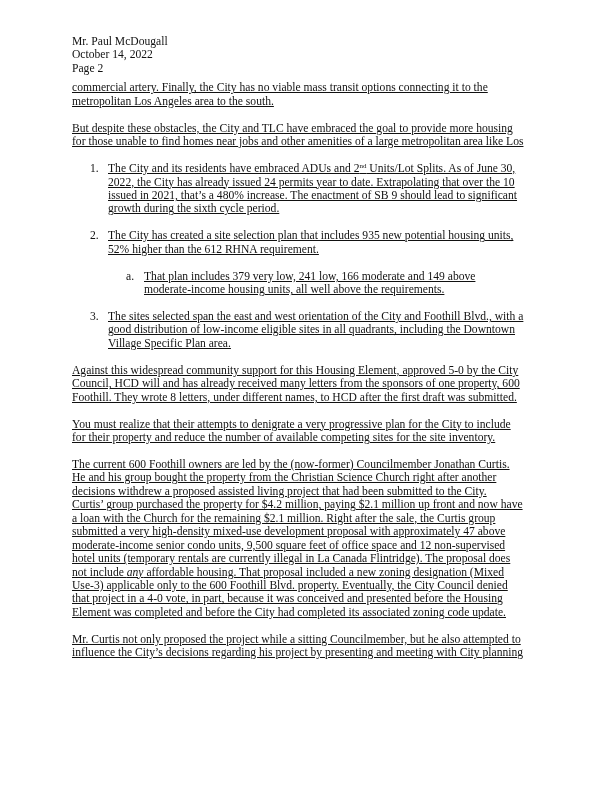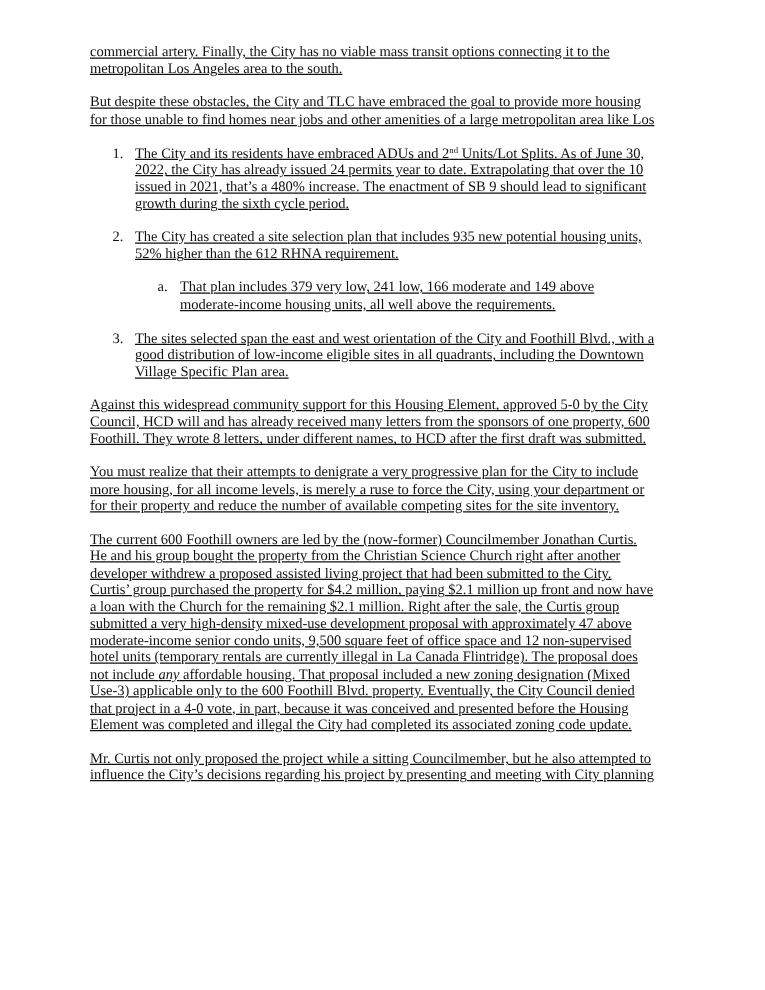--- a/index.html
+++ b/index.html
@@ -63,20 +63,25 @@
       line-height: 0;
       vertical-align: 4px;
     }
     em { font-style: italic; }
   </style>
 </head>
 <body>
 
 <div class="page">
 
+  <div class="header">
+    <span class="header-line">Mr. Paul McDougall</span>
+    <span class="header-line">October 14, 2022</span>
+    <span class="header-line">Page 2</span>
+  </div>
 
   <p>
     <span class="line">commercial artery.  Finally, the City has no viable mass transit options connecting it to the</span>
     <span class="line">metropolitan Los Angeles area to the south.</span>
   </p>
 
   <p>
     <span class="line">But despite these obstacles, the City and TLC have embraced the goal to provide more housing</span>
     <span class="line">for those unable to find homes near jobs and other amenities of a large metropolitan area like Los</span>
   </p>
@@ -109,37 +114,36 @@
   </div>
 
   <p>
     <span class="line">Against this widespread community support for this Housing Element, approved 5-0 by the City</span>
     <span class="line">Council, HCD will and has already received many letters from the sponsors of one property, 600</span>
     <span class="line">Foothill.  They wrote 8 letters, under different names, to HCD after the first draft was submitted.</span>
   </p>
 
   <p>
     <span class="line">You must realize that their attempts to denigrate a very progressive plan for the City to include</span>
-    <span class="line">more housing, for all income levels, is merely a ruse to force the City, using your department or</span>
     <span class="line">for their property and reduce the number of available competing sites for the site inventory.</span>
   </p>
 
   <p>
     <span class="line">The current 600 Foothill owners are led by the (now-former) Councilmember Jonathan Curtis.</span>
     <span class="line">He and his group bought the property from the Christian Science Church right after another</span>
-    <span class="line">developer withdrew a proposed assisted living project that had been submitted to the City.</span>
+    <span class="line">decisions withdrew a proposed assisted living project that had been submitted to the City.</span>
     <span class="line">Curtis’ group purchased the property for $4.2 million, paying $2.1 million up front and now have</span>
     <span class="line">a loan with the Church for the remaining $2.1 million.  Right after the sale, the Curtis group</span>
     <span class="line">submitted a very high-density mixed-use development proposal with approximately 47 above</span>
     <span class="line">moderate-income senior condo units, 9,500 square feet of office space and 12 non-supervised</span>
     <span class="line">hotel units (temporary rentals are currently illegal in La Canada Flintridge).  The proposal does</span>
     <span class="line"><span>not include </span><em>any</em><span> affordable housing. That proposal included a new zoning designation (Mixed</span></span>
     <span class="line">Use-3) applicable only to the 600 Foothill Blvd. property.  Eventually, the City Council denied</span>
     <span class="line">that project in a 4-0 vote, in part, because it was conceived and presented before the Housing</span>
-    <span class="line">Element was completed and illegal the City had completed its associated zoning code update.</span>
+    <span class="line">Element was completed and before the City had completed its associated zoning code update.</span>
   </p>
 
   <p>
     <span class="line">Mr. Curtis not only proposed the project while a sitting Councilmember, but he also attempted to</span>
     <span class="line">influence the City’s decisions regarding his project by presenting and meeting with City planning</span>
   </p>
 
 </div>
 
 </body></html>

